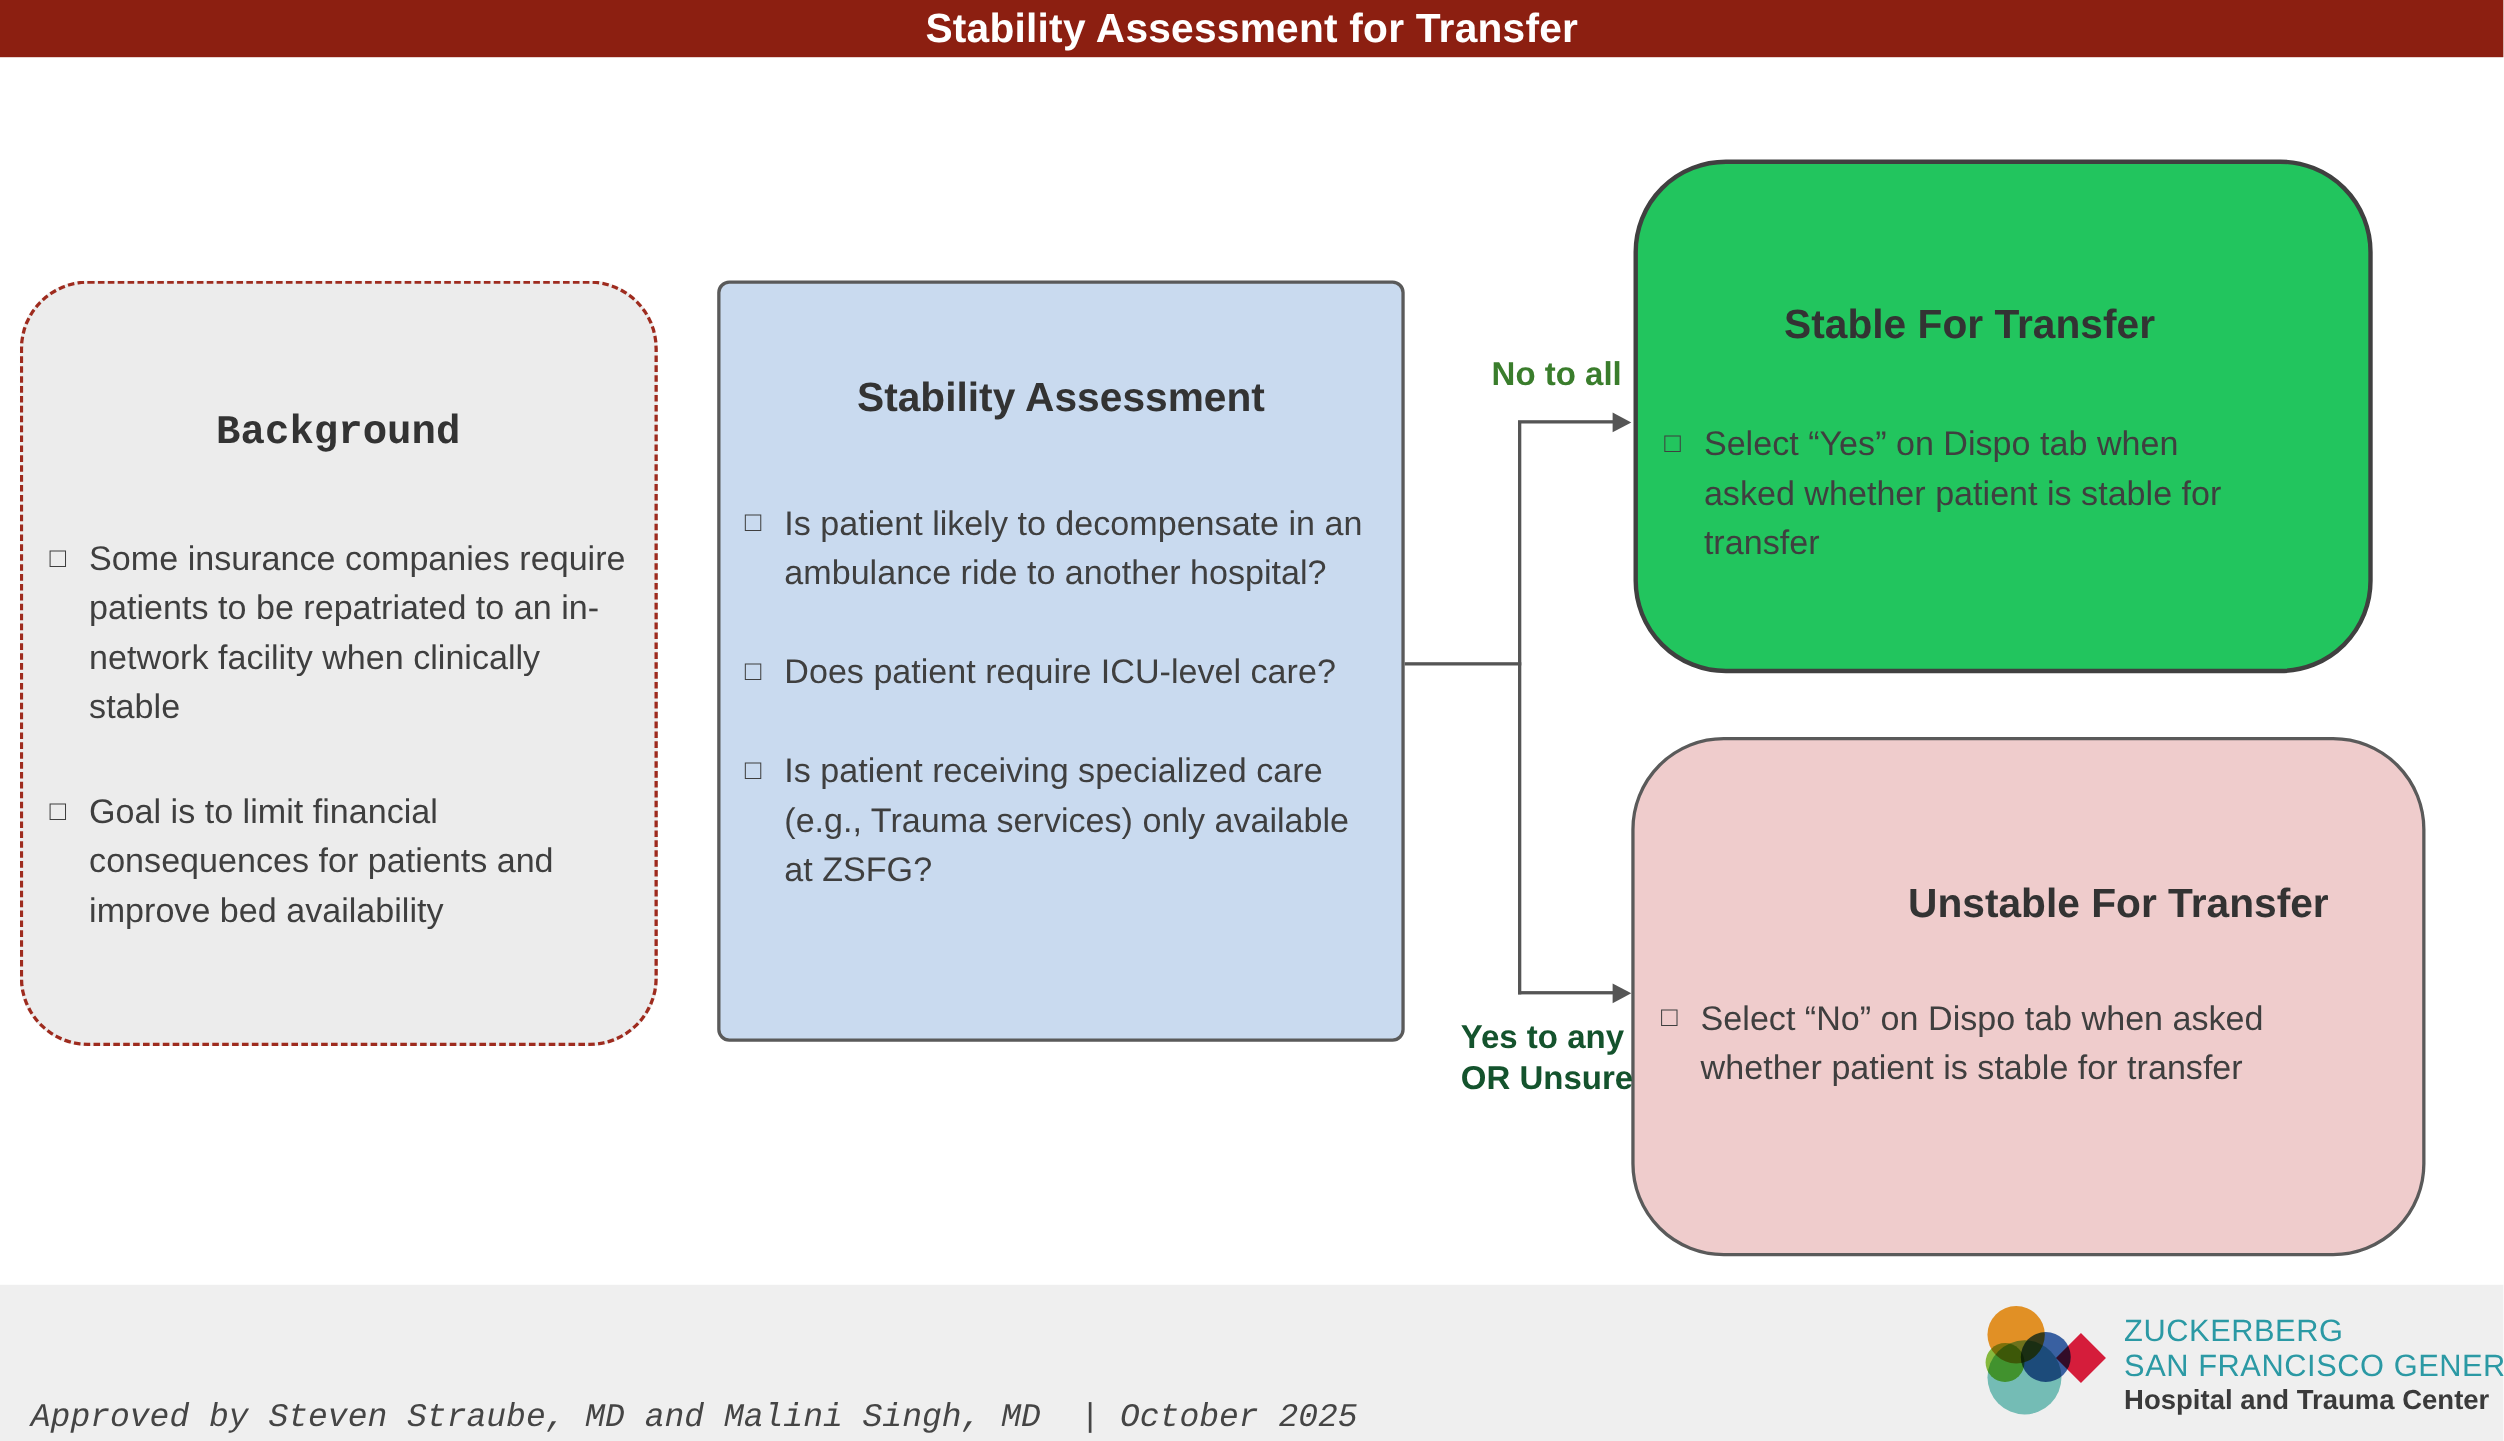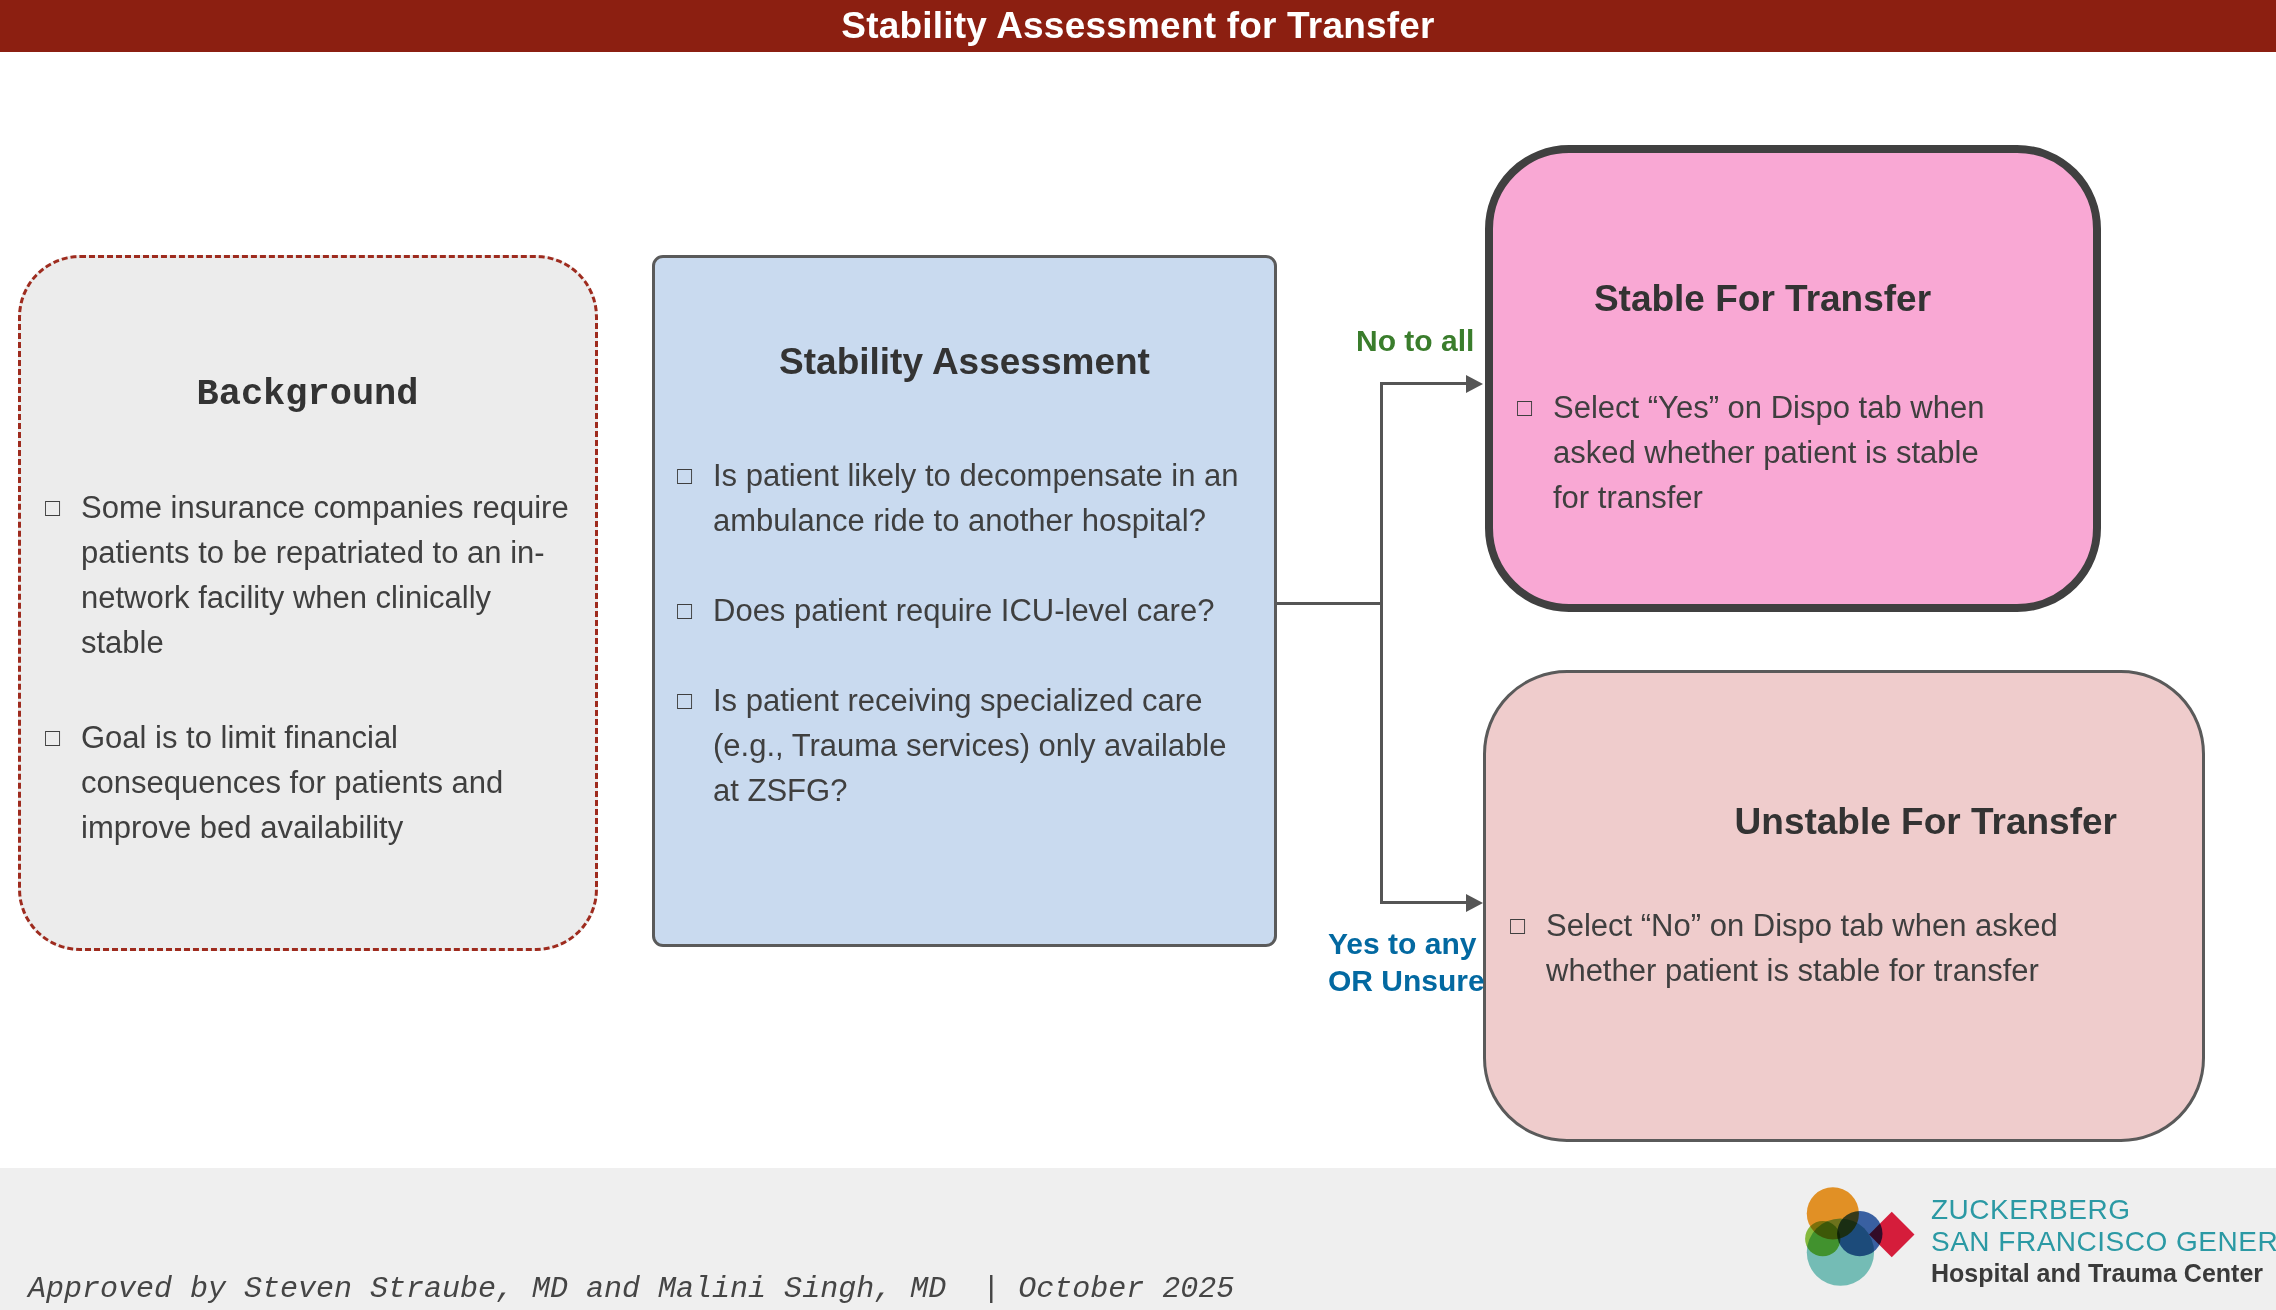--- a/index.html
+++ b/index.html
@@ -43,22 +43,22 @@
 
   #assess-box {
     left:652px; top:255px; width:625px; height:692px;
     background:#C9DAEF; border:3px solid #5A5A5A; border-radius:11px;
     padding:83px 22px 0 22px;
   }
   #assess-box .box-title { margin-bottom:70px; }
   #assess-box .bullet { margin-bottom:45px; }
 
   #stable-box {
-    left:1485px; top:145px; width:616px; height:467px;
-    background:#f9a8d4; border:8px solid #404040; border-radius:84px;
+    left:1485px; top:145px; width:672px; height:467px;
+    background:#22c55e; border:4px solid #404040; border-radius:84px;
     padding:125px 85px 0 24px;
   }
   #stable-box .box-title { margin-bottom:65px; }
 
   #unstable-box {
     left:1483px; top:670px; width:722px; height:472px;
     background:#EFCCCC; border:3px solid #5A5A5A; border-radius:84px;
     padding:128px 85px 0 24px;
   }
   #unstable-box .box-title { margin-bottom:60px;text-align:right; }
@@ -73,21 +73,21 @@
     position:absolute; width:0; height:0;
     border-top:9px solid transparent; border-bottom:9px solid transparent;
     border-left:17px solid #555555;
   }
   #arrow-top { left:1466px; top:375px; }
   #arrow-bot { left:1466px; top:894px; }
 
   
   .branch-label { position:absolute; font-weight:bold; font-size:30px; }
   #label-stable   { left:1356px; top:324px; color:#3A7D2C; white-space:nowrap; }
-  #label-unstable { left:1328px; top:925px; color:#0369a1; line-height:37px; white-space:nowrap; }
+  #label-unstable { left:1328px; top:925px; color:#14532d; line-height:37px; white-space:nowrap; }
 
   
   #footer {
     position:absolute; left:0; top:1168px; width:2276px; height:142px;
     background:#EFEFEF;
   }
   #approval {
     position:absolute; left:28px; bottom:4px;
     font-size:30px; font-style:italic; color:#454545; white-space:pre;font-family:Liberation Mono, monospace;
   }

